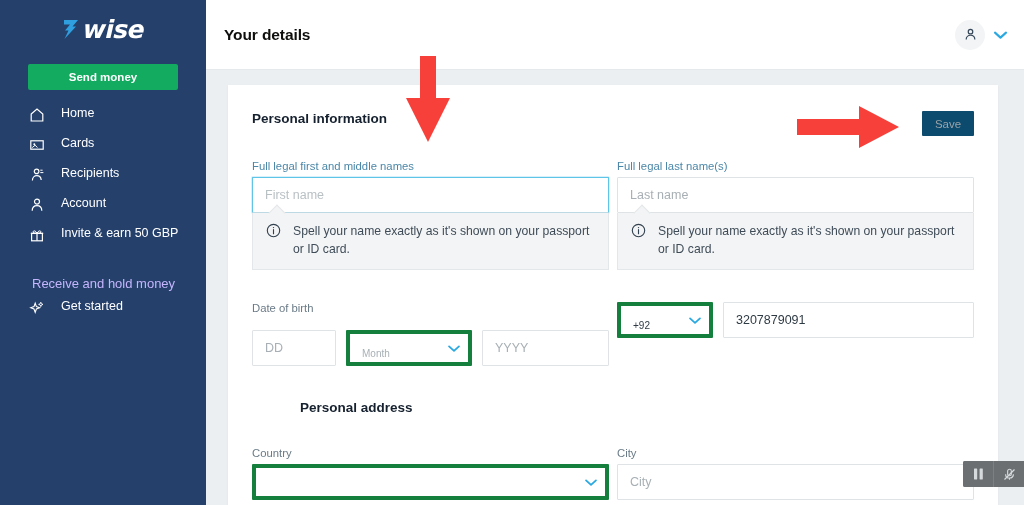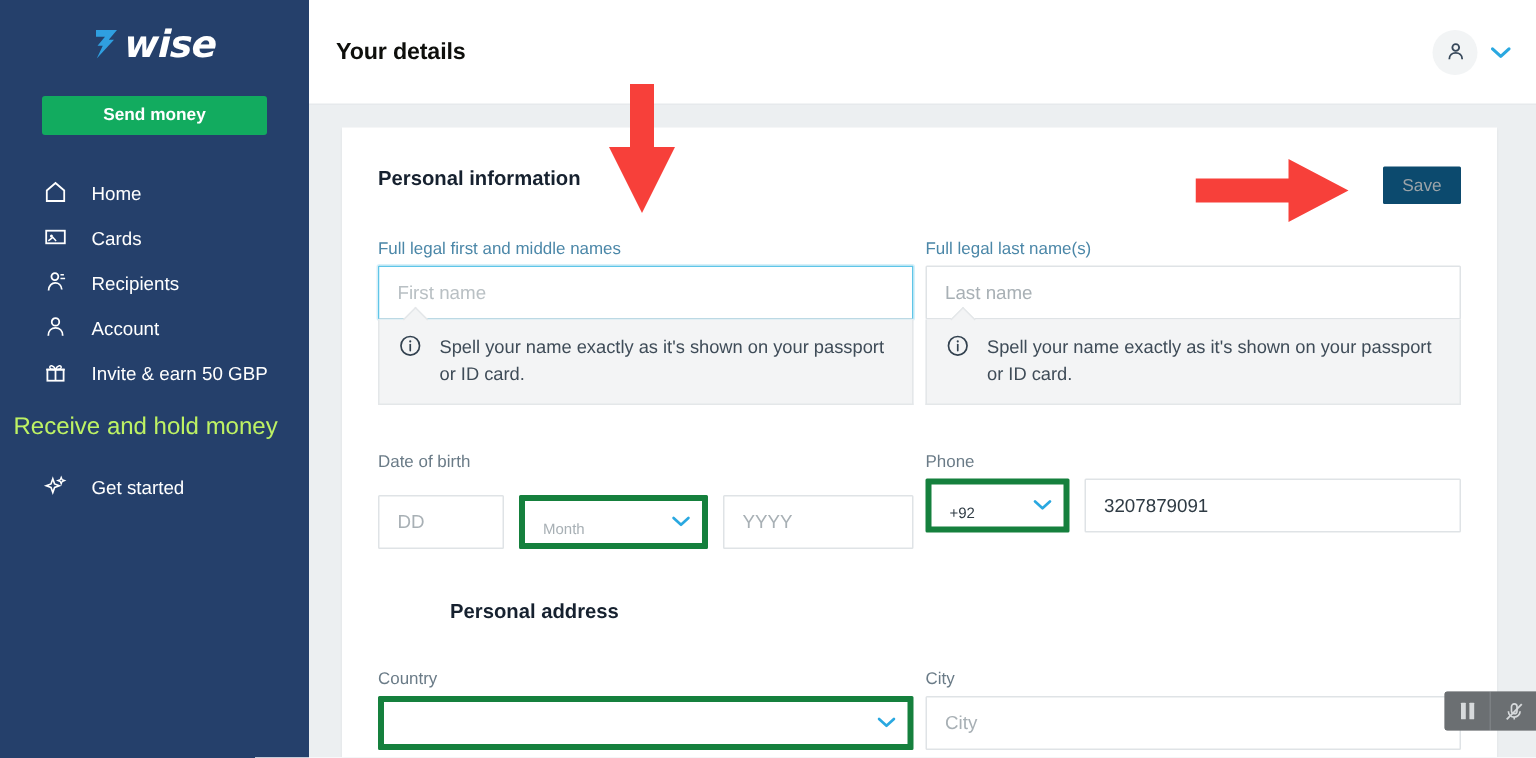--- a/index.html
+++ b/index.html
@@ -35,30 +35,30 @@
   .send-money {
     display: block; margin: 6px auto 0;
     width: 150px; height: 26px; line-height: 26px;
     background: #16b866; background: #12ab5f;
     color: #fff; font-size: 11.5px; font-weight: 700;
     text-align: center; border: none; border-radius: 2px;
     cursor: pointer; font-family: inherit;
   }
   .nav { margin-top: 16px; }
   .nav-item {
-    display: flex; align-items: flex-end;
+    display: flex; align-items: flex-start;
     height: 30px; padding-left: 28px; gap: 16px;
     color: #ffffff; font-size: 12.5px; cursor: pointer;
     text-decoration: none;
   }
   .nav-item .ico { width: 17px; height: 17px; display:flex; align-items:center; justify-content:center; flex: 0 0 17px; }
   .nav-item .ico svg { display:block; }
   .nav-section {
-    padding-left: 9px; margin-top: 20px; margin-bottom: 8px;
-    font-size: 16px; color: #bef264; font-weight: 400;
+    padding-left: 32px; margin-top: 20px; margin-bottom: 8px;
+    font-size: 13px; color: #c4b5fd; font-weight: 400;
   }
 
   
   .main { position: absolute; left: 206px; top: 0; right: 0; bottom: 0; }
   .topbar {
     position: relative;
     height: 70px; background: #ffffff;
     border-bottom: 1px solid #e6e9ec;
     display: flex; align-items: center;
   }
@@ -345,21 +345,20 @@
                     <svg width="14" height="9" viewBox="0 0 15 10" fill="none" stroke="#2aa8e0" stroke-width="2" stroke-linecap="round" stroke-linejoin="round">
                       <path d="M2 2.6 L7.5 7.6 L13 2.6"></path>
                     </svg>
                   </span>
                 </div>
                 <input class="input dob-yyyy" type="text" placeholder="YYYY" style="">
               </div>
             </div>
 
             <div class="col">
-              <label class="field-label muted">Phone</label>
               <div class="phone-row">
                 <div class="select-wrap phone-code">
                   <div class="select">+92</div>
                   <span class="chev">
                     <svg width="14" height="9" viewBox="0 0 15 10" fill="none" stroke="#2aa8e0" stroke-width="2" stroke-linecap="round" stroke-linejoin="round">
                       <path d="M2 2.6 L7.5 7.6 L13 2.6"></path>
                     </svg>
                   </span>
                 </div>
                 <input class="input phone-num" type="text" placeholder="" value="3207879091" style="">

